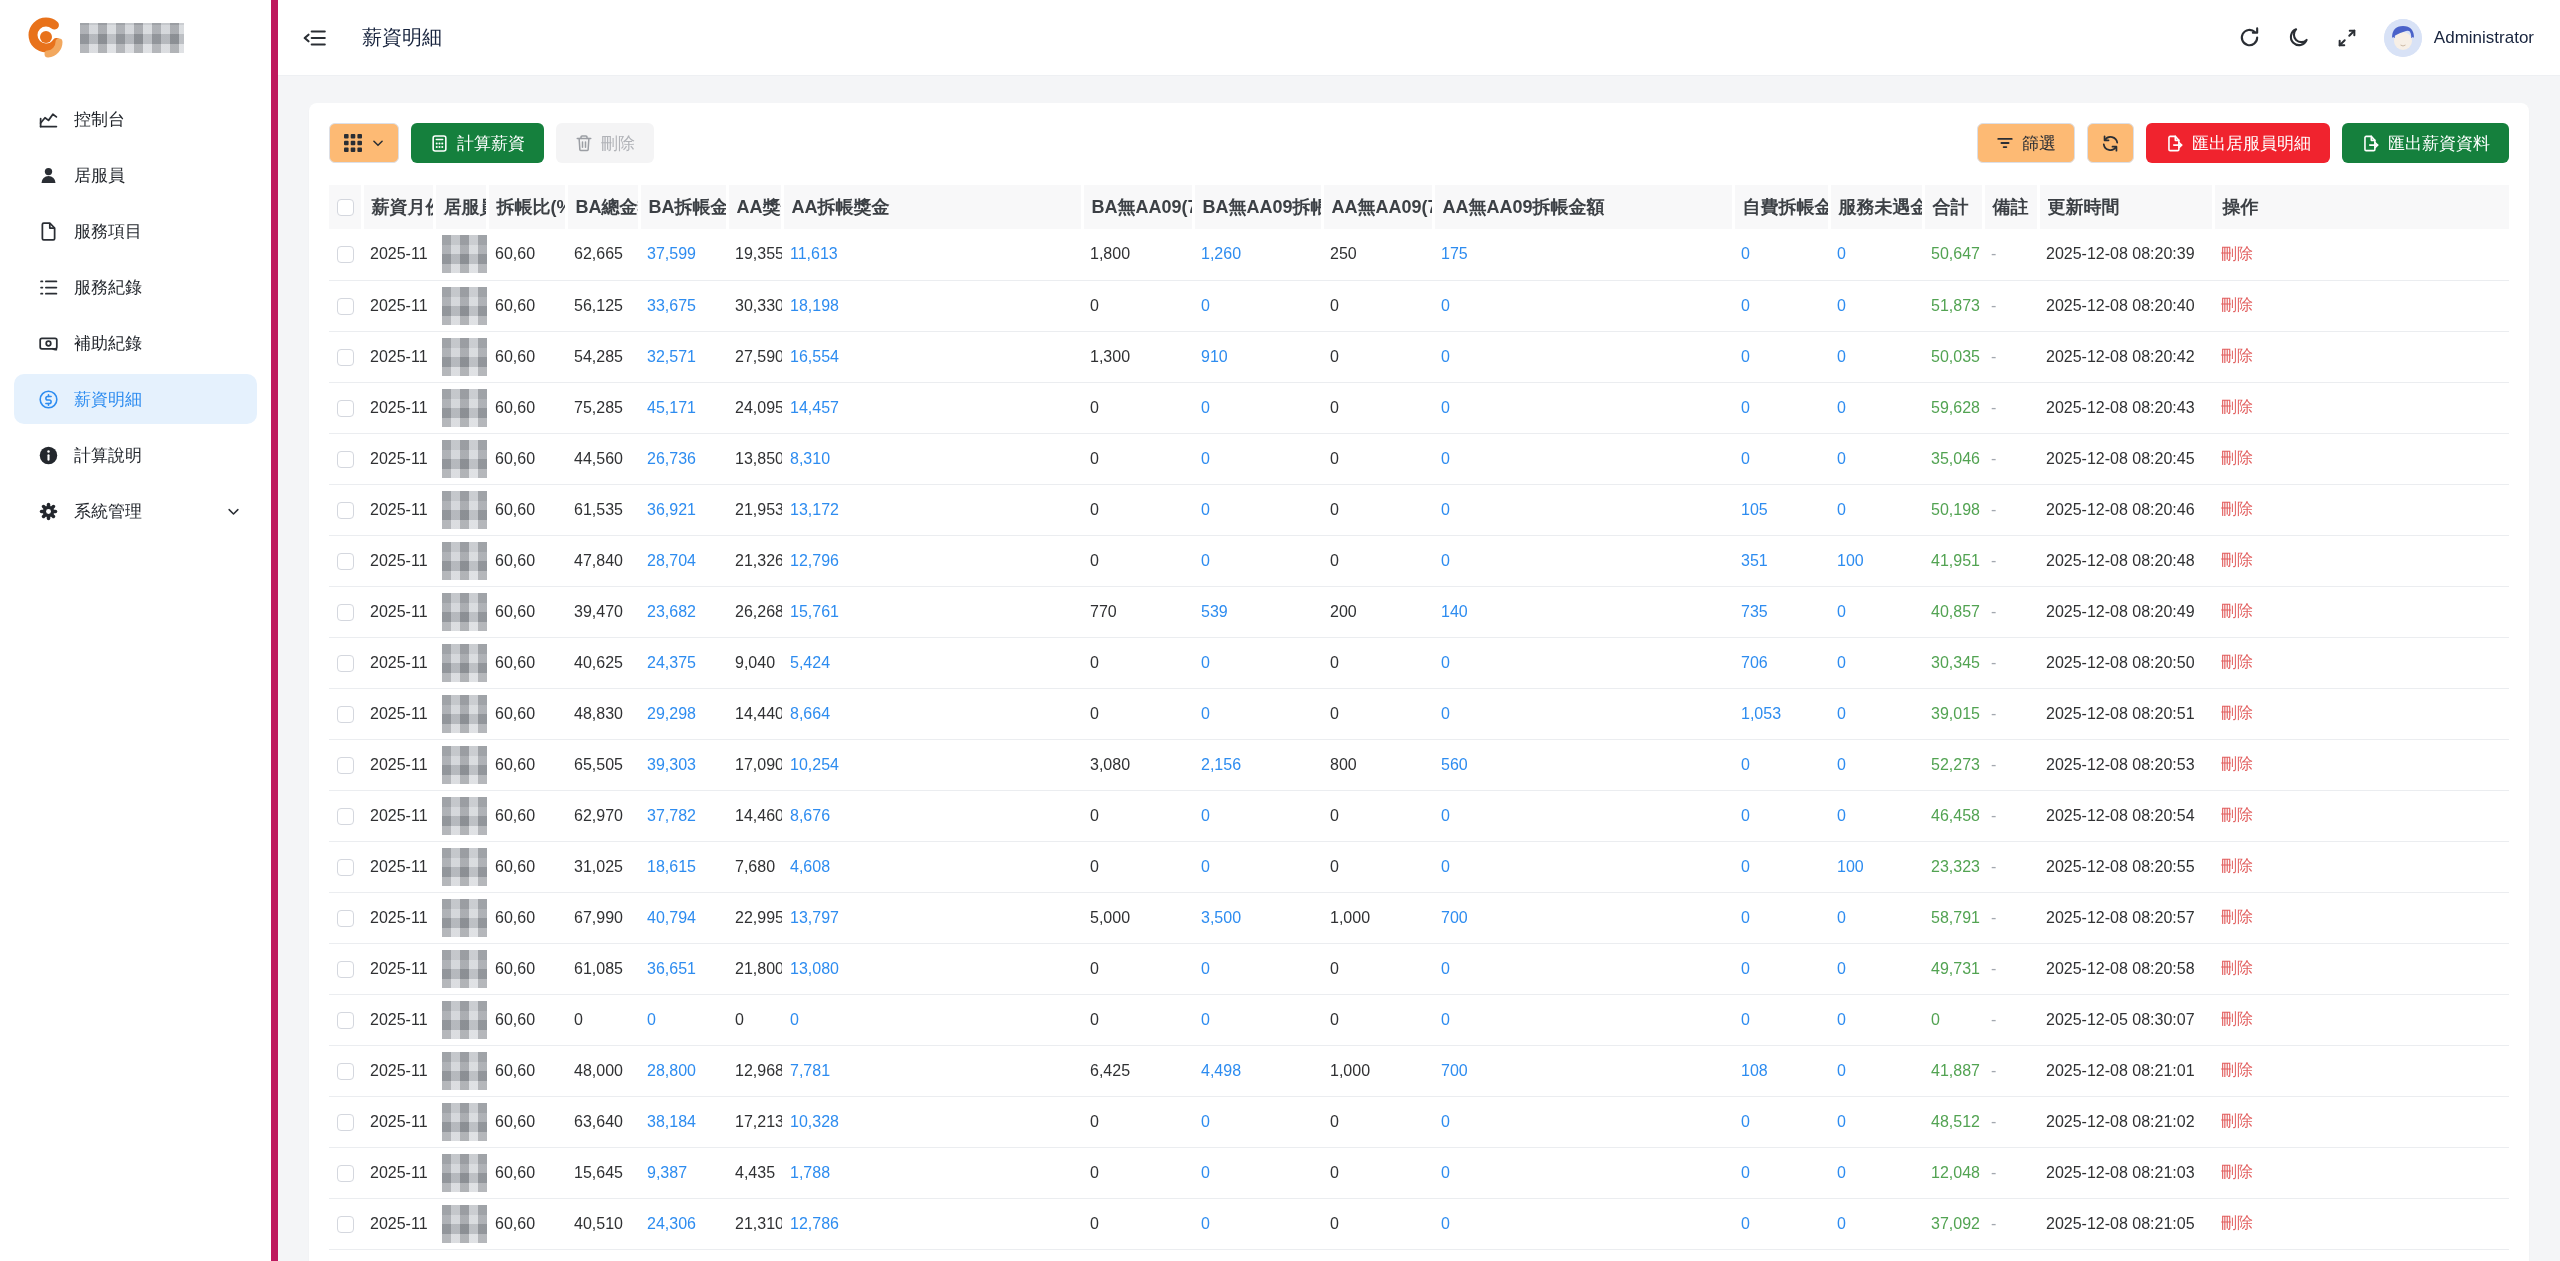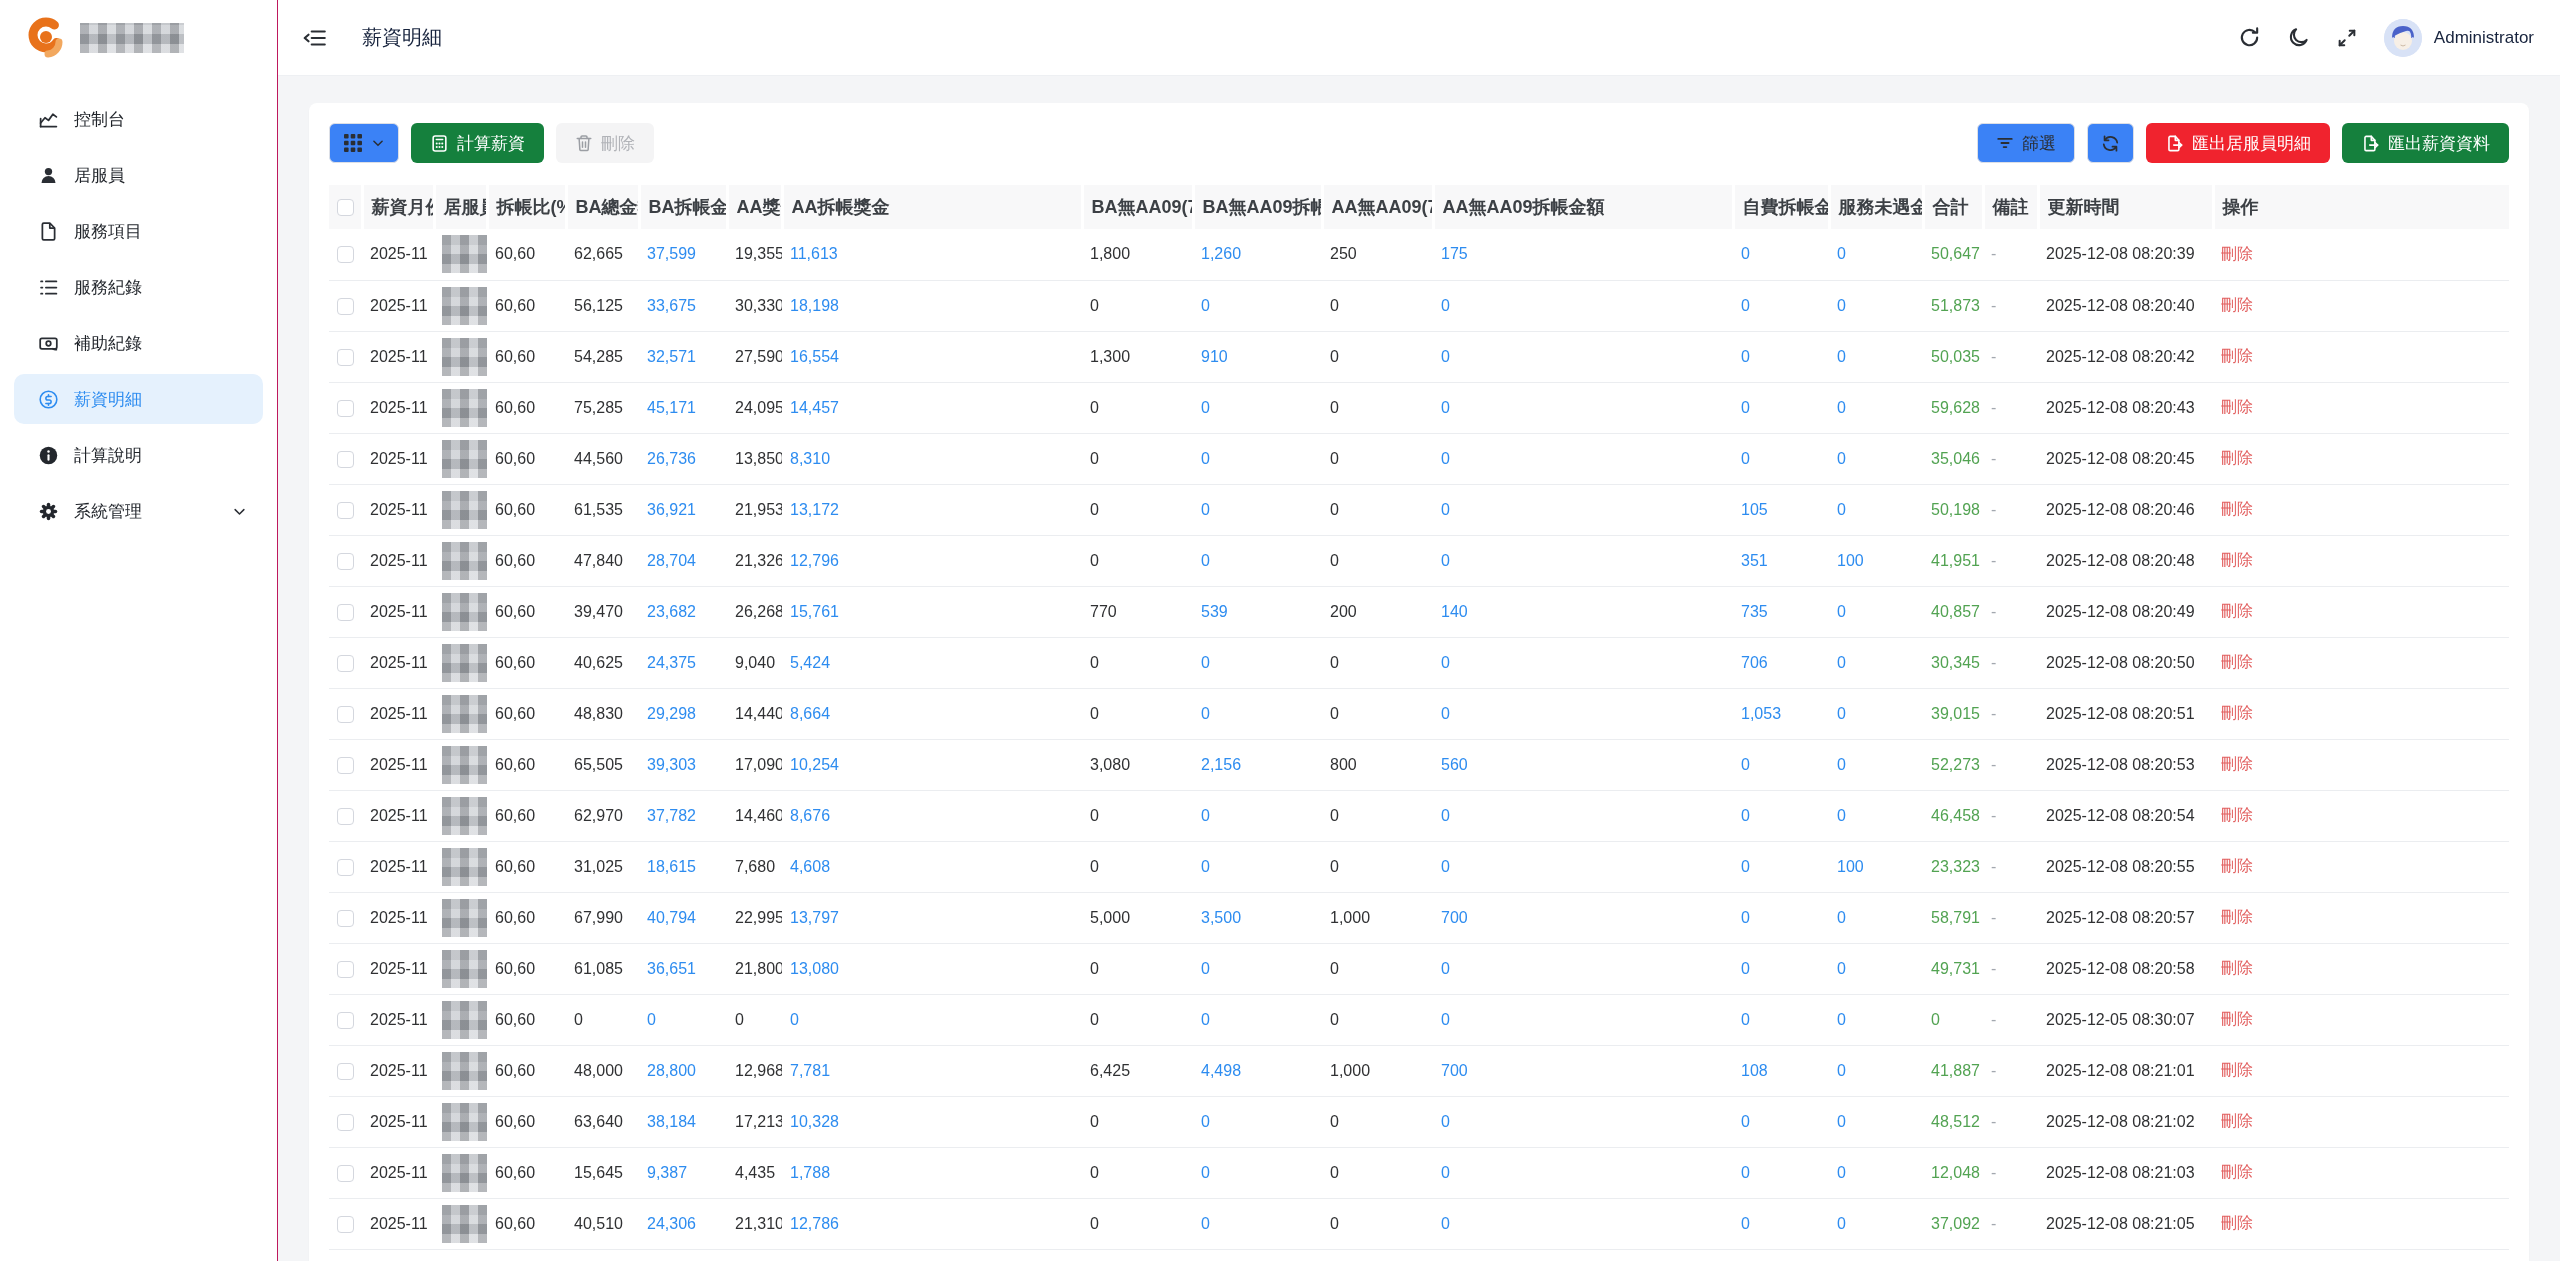--- a/index.html
+++ b/index.html
@@ -1,21 +1,21 @@
 <!DOCTYPE html>
 <html><head>
 <meta charset="utf-8">
 <style>
   * { margin:0; padding:0; box-sizing:border-box; }
   html,body { width:2560px; height:1261px; overflow:hidden;
     font-family:"Liberation Sans","DejaVu Sans",sans-serif; background:#f4f5f7; color:#303133; }
 
   
   .sidebar { position:fixed; left:0; top:0; width:278px; height:1261px; background:#fff;
-    border-right:1px solid #be185d; z-index:10; }
+    border-right:7px solid #be185d; z-index:10; }
   .logo-row { height:76px; display:flex; align-items:center; padding-left:26px; gap:12px; }
   .logo-name { width:104px; height:30px; }
   .mosaic {
     display:inline-block;
     background:
       repeating-linear-gradient(90deg, rgba(110,114,120,.45) 0 9px, rgba(190,193,198,.40) 9px 18px, rgba(85,89,95,.40) 18px 27px, rgba(205,208,212,.45) 27px 36px),
       repeating-linear-gradient(0deg, rgba(238,239,241,.95) 0 9px, rgba(150,154,160,.75) 9px 19px, rgba(226,228,231,.9) 19px 28px, rgba(165,169,175,.6) 28px 38px);
   }
   .menu { padding:18px 14px 0 14px; }
   .menu-item { display:flex; align-items:center; height:50px; margin-bottom:6px; border-radius:10px;
@@ -35,21 +35,21 @@
   .avatar { width:38px; height:38px; border-radius:50%; overflow:hidden; background:#d8e2f6; cursor:pointer; }
   .admin-name { font-size:17px; color:#17233d; margin-left:-14px; cursor:pointer; }
 
   
   .content { position:absolute; left:278px; top:76px; right:0; bottom:0; padding:27px 31px; }
   .card { background:#fff; border-radius:8px; padding:20px; height:1400px; box-shadow:0 1px 2px rgba(0,0,0,.03); }
 
   .toolbar { display:flex; align-items:center; gap:12px; margin-bottom:22px; }
   .btn { display:inline-flex; align-items:center; gap:8px; height:40px; border-radius:6px;
     font-size:17px; padding:0 18px; cursor:pointer; border:1px solid transparent; white-space:nowrap; }
-  .btn-plain { background:#3b82f6; border-color:#dcdfe6; color:#2a2e34; }
+  .btn-plain { background:#fdba74; border-color:#dcdfe6; color:#2a2e34; }
   .btn-green { background:#15803d; color:#fff; }
   .btn-red { background:#f0232e; color:#fff; }
   .btn-disabled { background:#f4f4f5; color:#b1b3b8; cursor:not-allowed; }
   .btn-square { padding:0 13px; }
   .toolbar-right { margin-left:auto; display:flex; align-items:center; gap:12px; }
 
   
   table { width:100%; border-collapse:collapse; table-layout:fixed; }
   thead th { background:#f8f8f9; height:44px; font-size:18px; font-weight:600; color:#3c4045;
     text-align:left; padding:0 8px; border-right:3px solid #fff; white-space:nowrap; overflow:hidden; }

